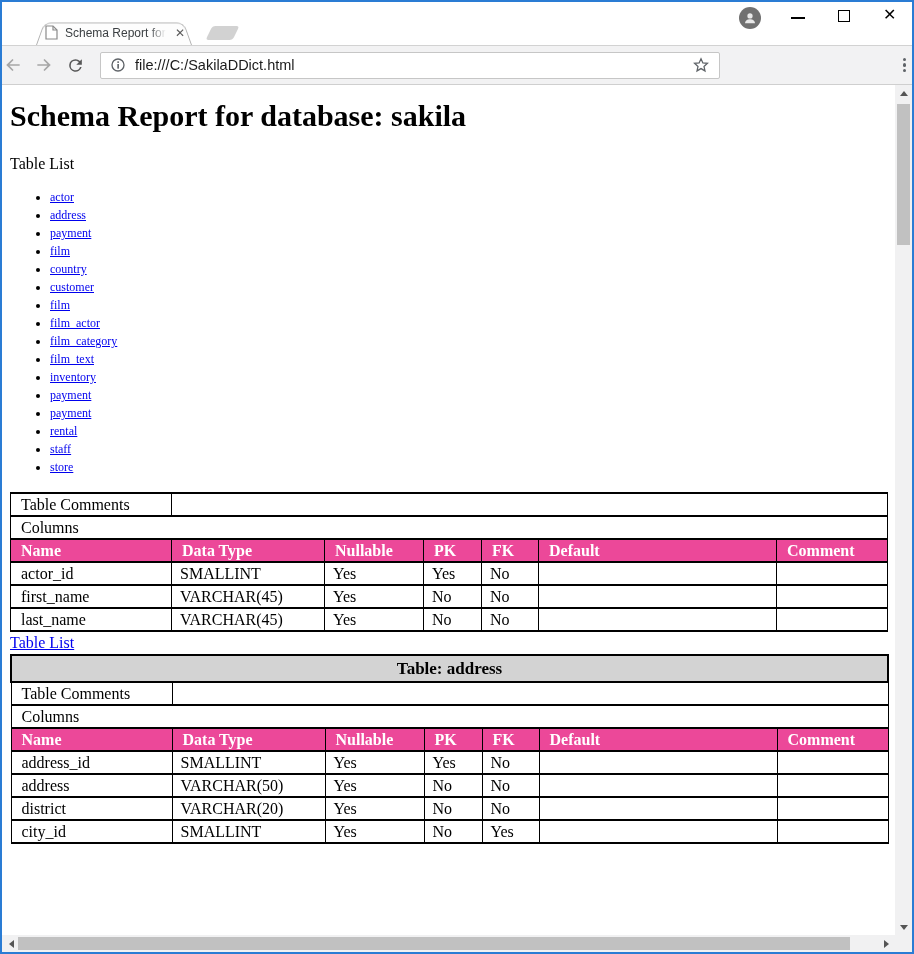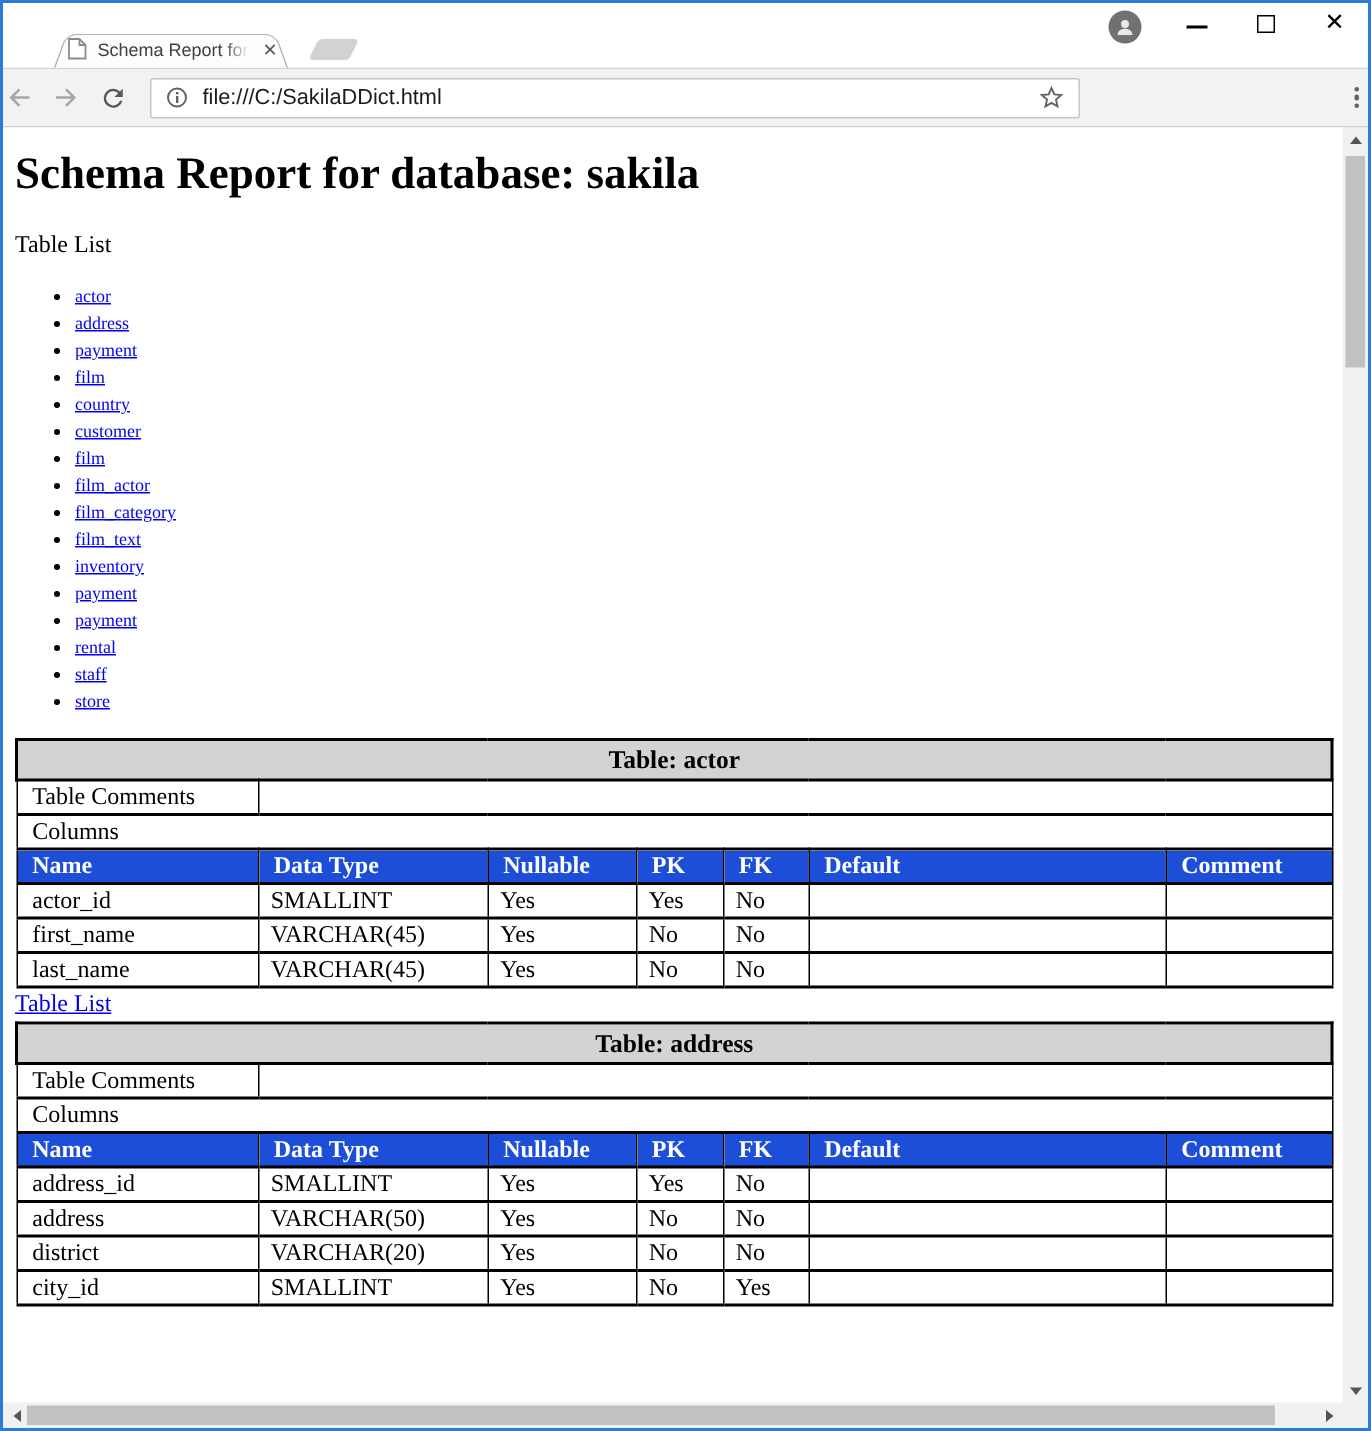--- a/index.html
+++ b/index.html
@@ -81,21 +81,21 @@
   }
   table.schema td, table.schema th {
     border: solid #000; border-width: 2px 1px;
     padding: 1px 8px; height: 23px;
     overflow: hidden; white-space: nowrap; text-align: left; vertical-align: middle;
   }
   table.schema tr.ttl td {
     background: #d3d3d3; text-align: center; font-weight: bold;
     font-size: 17px; height: 27px; border-width: 2px;
   }
-  table.schema tr.head th { background: #1d4ed8; color: #fff; font-weight: bold; padding-left: 10px; }
+  table.schema tr.head th { background: #ec4899; color: #fff; font-weight: bold; padding-left: 10px; }
   table.schema td.c0 { padding-left: 10px; }
   .back-link { display: inline-block; font-size: 16px; margin: 2px 0 0 0; }
   
   .vscroll { position: absolute; top: 83px; right: 0; width: 17px; height: 850px; background: #f1f1f2; }
   .vthumb { position: absolute; top: 19px; left: 2px; width: 13px; height: 141px; background: #c1c1c1; }
   .varrow { position: absolute; left: 0; width: 17px; height: 16px; display: flex; align-items: center; justify-content: center; }
   .varrow.up { top: 0; } .varrow.down { bottom: 0; }
   .hscroll { position: absolute; left: 0; bottom: 0; width: 910px; height: 17px; background: #f1f1f2; }
   .hthumb { position: absolute; left: 16px; top: 2px; width: 832px; height: 13px; background: #c1c1c1; }
   .harrow { position: absolute; top: 0; width: 16px; height: 17px; display: flex; align-items: center; justify-content: center; }
@@ -192,23 +192,20 @@
       <colgroup>
         <col style="width:161px">
           <col style="width:153px">
           <col style="width:99px">
           <col style="width:58px">
           <col style="width:57px">
           <col style="width:238px">
           <col style="width:111px">
       </colgroup>
       <tbody>
-        <tr class="ttl">
-            <td colspan="7">Table: actor</td>
-          </tr>
         <tr>
           <td class="c0">Table Comments</td>
           <td colspan="6"></td>
         </tr>
         <tr>
             <td class="c0" colspan="7">Columns</td>
           </tr>
         <tr class="head">
           <th>Name</th>
           <th>Data Type</th>

